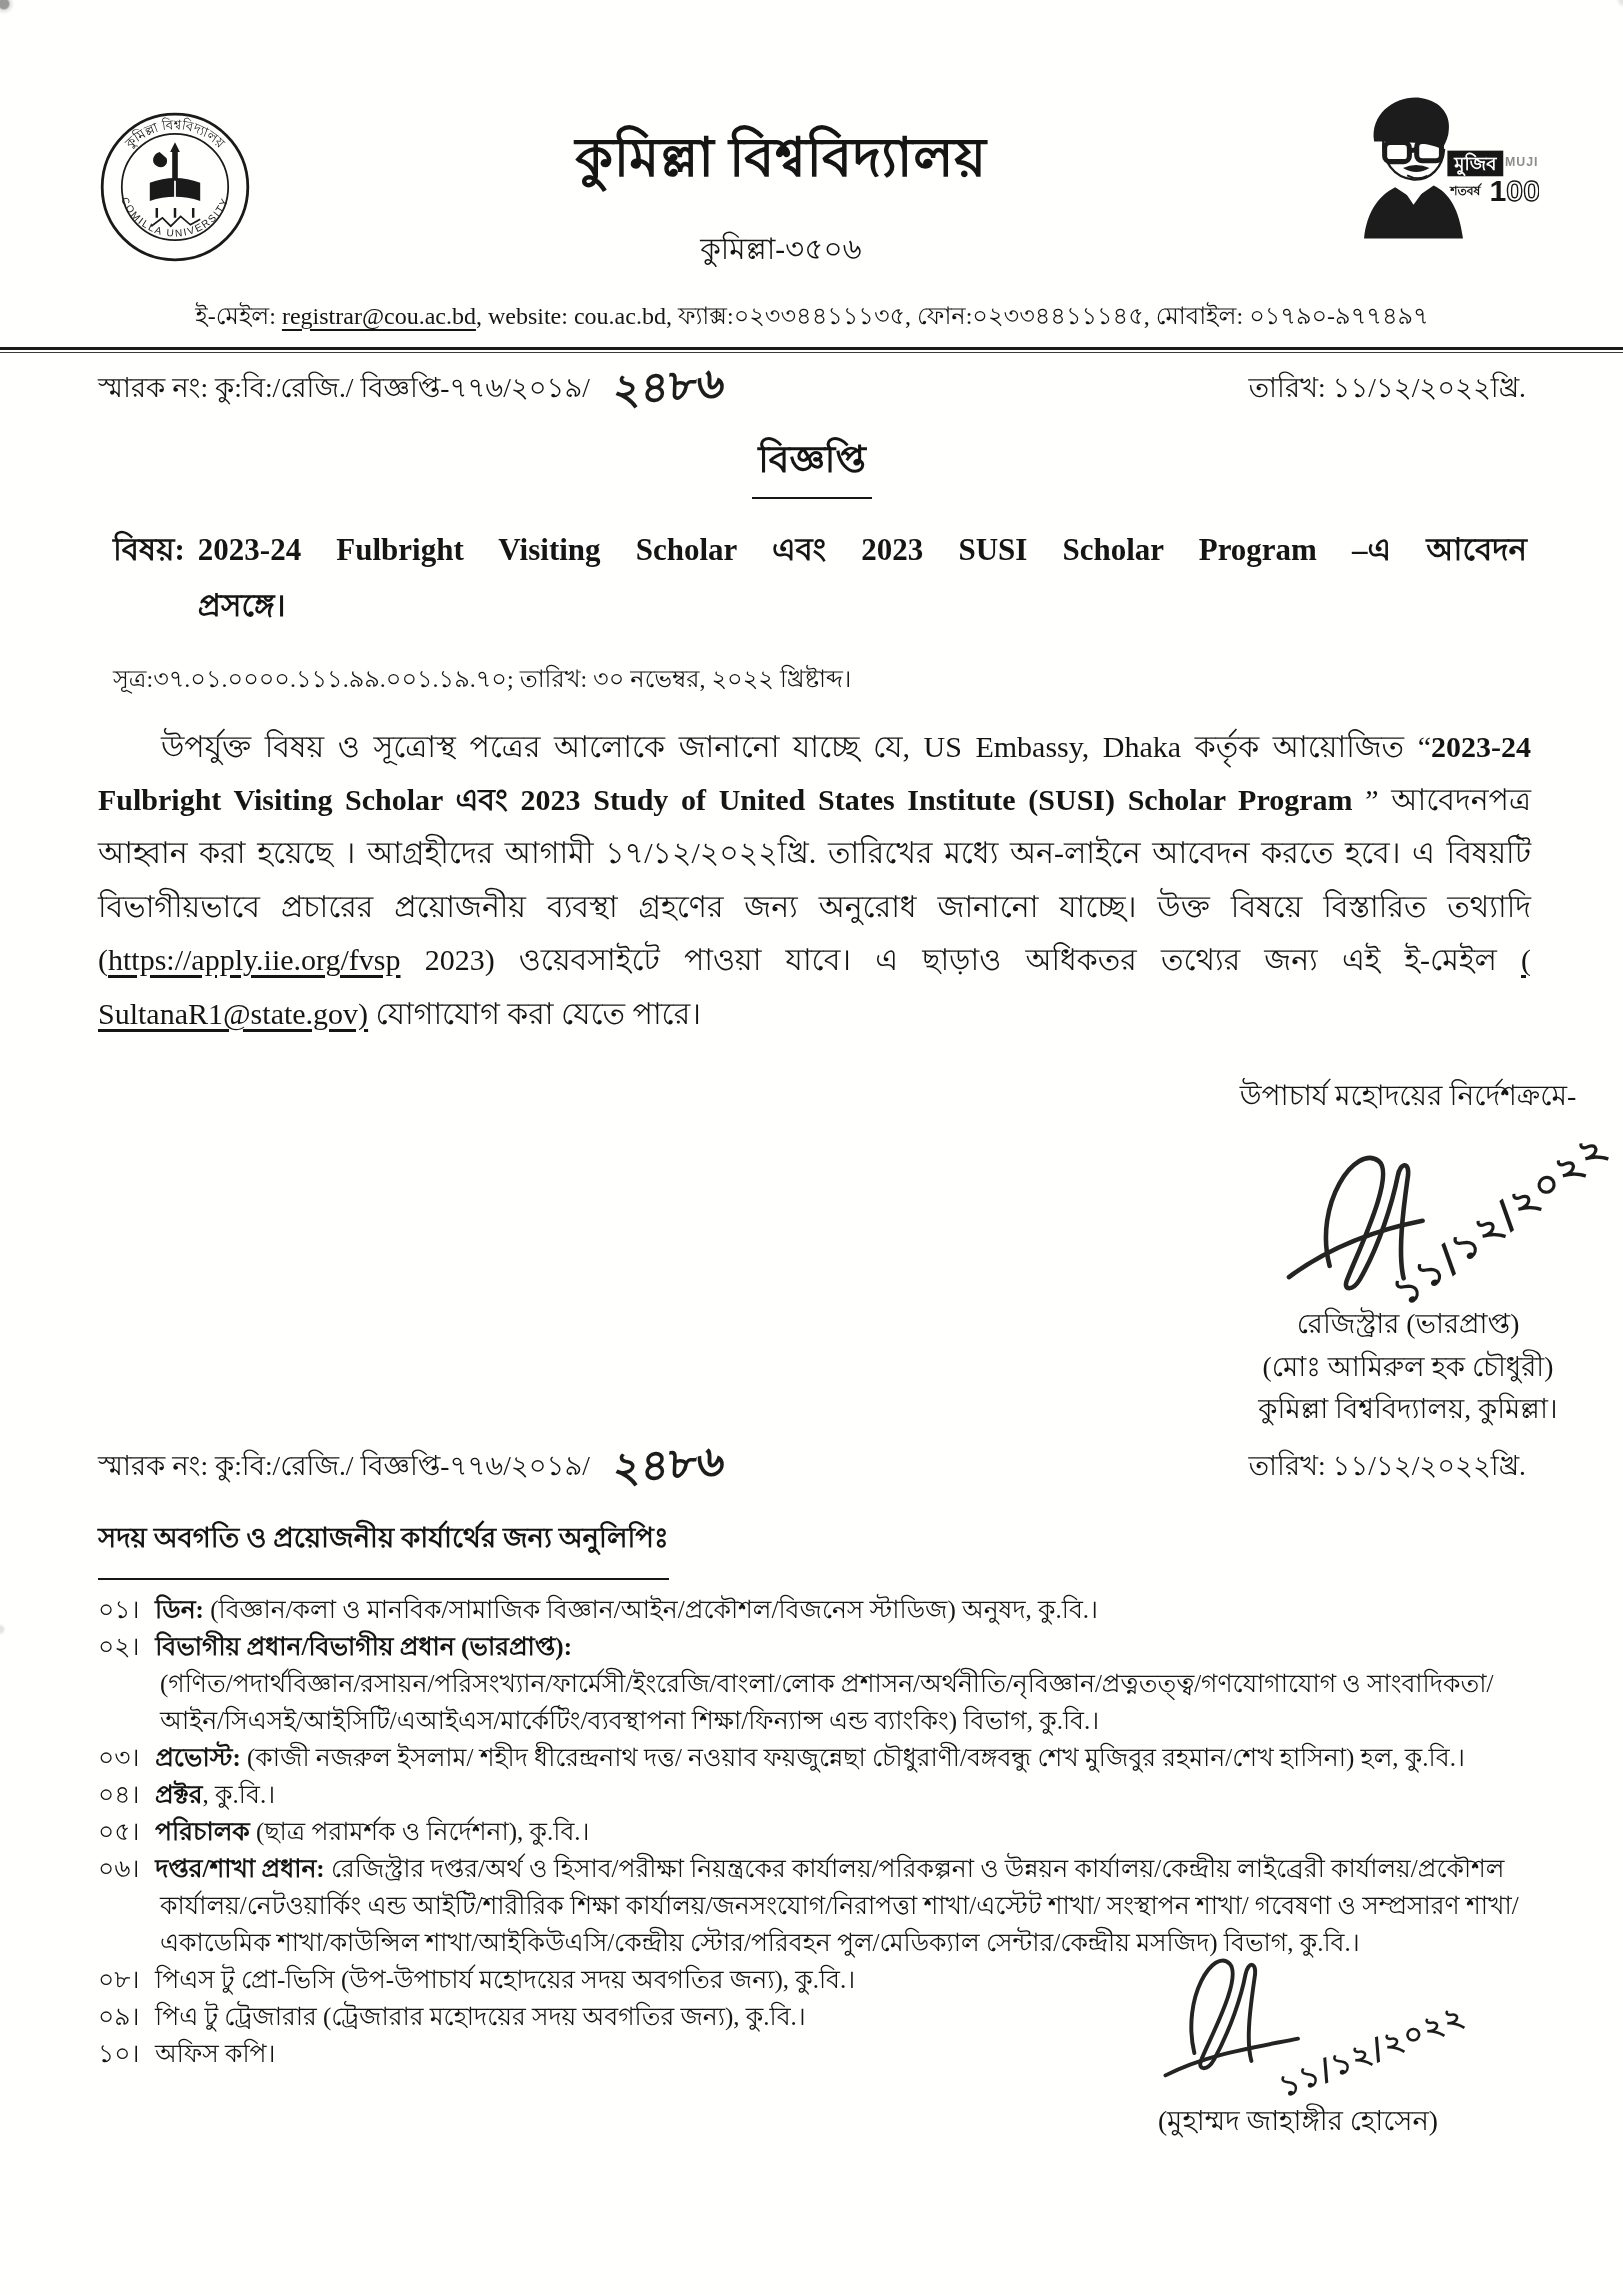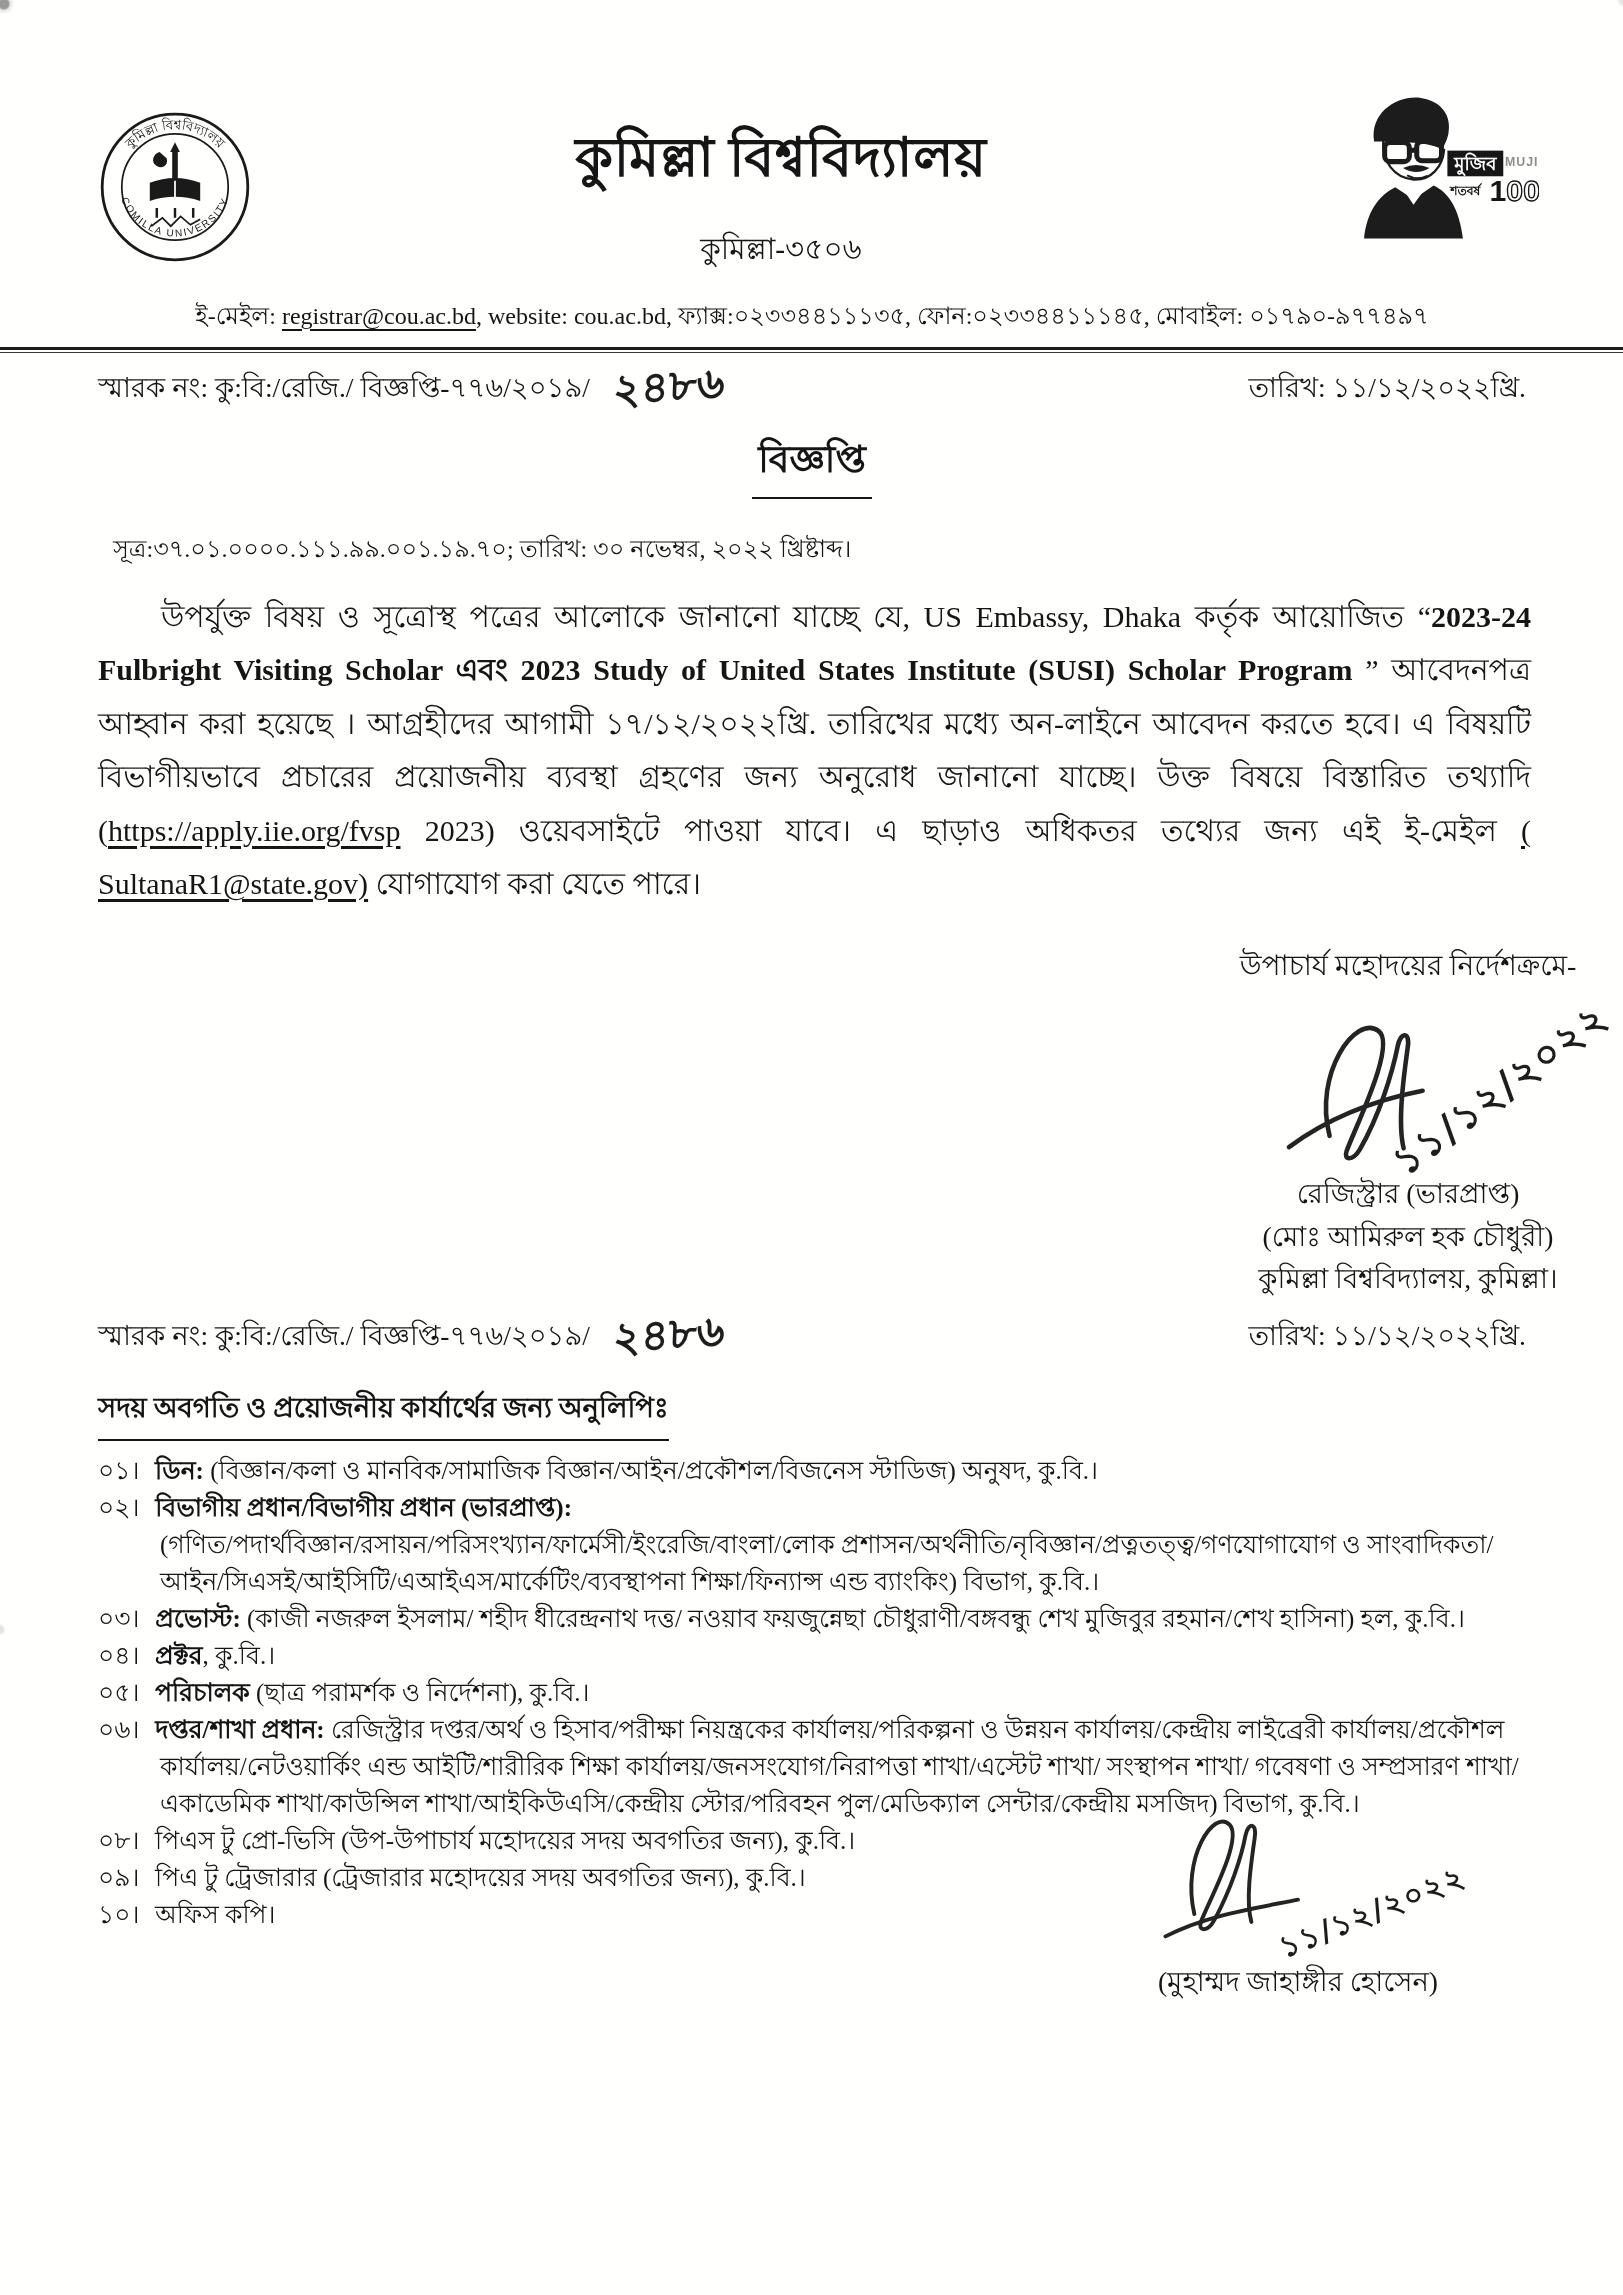--- a/index.html
+++ b/index.html
@@ -41,21 +41,21 @@
   .body-par .u{text-decoration:underline;text-underline-offset:5.2px;}
   .sig1-wrap{display:flex;justify-content:flex-end;margin-top:34px;}
   .sig-block{text-align:center;}
   .sig-instruction{font-size:28px;}
   .sig-area{position:relative;width:432px;height:178px;margin:3.9px auto 0;}
   .sig-area svg{position:absolute;}
   .sig-date{position:absolute;font-family:"DejaVu Sans",sans-serif;font-weight:600;color:#1d1d1d;white-space:nowrap;}
   .sig-date-1{right:-6.5px;top:63px;font-size:39px;transform:rotate(-37deg);letter-spacing:2.6px;}
   .sig-line{font-size:27.5px;line-height:1.55;}
   .copies-head{margin:26px 98px 0 98px;font-size:27.5px;font-weight:bold;}
-  .copies-head span{border-bottom:2px solid #161616;padding-bottom:6px;display:inline-block;}
+  .copies-head span{border-bottom:2px solid #161616;padding-bottom:15px;display:inline-block;}
   .copies{margin:10.5px 98px 0 98px;font-size:25px;}
   .copy-item{padding-left:62px;text-indent:-62px;margin-top:0;line-height:1.48;white-space:pre-wrap;}
   .copy-item .num{margin-right:15.7px;}
   .sig2-wrap{display:flex;justify-content:flex-end;padding-right:123px;margin-top:-137px;position:relative;}
   .sig-area2{position:relative;width:406px;height:165px;margin:0 auto;}
   .sig-date-2{right:29px;top:92px;font-size:30px;transform:rotate(-22deg);letter-spacing:2px;}
 </style>
 </head>
 <body>
 
@@ -124,20 +124,27 @@
       <span>স্মারক নং: কু:বি:/রেজি./ বিজ্ঞপ্তি-৭৭৬/২০১৯/</span>
       <span class="hand-num">২৪৮৬</span>
     </div>
     <div>তারিখ: ১১/১২/২০২২খ্রি.</div>
   </div>
 
   <div class="notice-title-wrap">
     <span class="notice-title">বিজ্ঞপ্তি</span>
   </div>
 
+  <div class="subject">
+    <span class="label">বিষয়:</span>
+    <span class="text">
+      <div class="l1">2023-24 Fulbright Visiting Scholar এবং 2023 SUSI Scholar Program –এ আবেদন</div>
+      <div class="l2">প্রসঙ্গে।</div>
+    </span>
+  </div>
 
   <div class="reference">সূত্র:৩৭.০১.০০০০.১১১.৯৯.০০১.১৯.৭০; তারিখ: ৩০ নভেম্বর, ২০২২ খ্রিষ্টাব্দ।</div>
 
   <div class="body-par"><span>উপর্যুক্ত বিষয় ও সূত্রোস্থ পত্রের আলোকে জানানো যাচ্ছে যে, US Embassy, Dhaka  কর্তৃক আয়োজিত “</span><span class="b">2023-24 Fulbright Visiting Scholar এবং 2023 Study of United States Institute (SUSI) Scholar Program </span><span>” আবেদনপত্র আহ্বান করা হয়েছে । আগ্রহীদের আগামী ১৭/১২/২০২২খ্রি. তারিখের মধ্যে অন-লাইনে আবেদন করতে হবে। এ বিষয়টি বিভাগীয়ভাবে প্রচারের প্রয়োজনীয় ব্যবস্থা গ্রহণের জন্য অনুরোধ জানানো যাচ্ছে। উক্ত বিষয়ে বিস্তারিত তথ্যাদি (</span><span class="u">https://apply.iie.org/fvsp</span><span> 2023) ওয়েবসাইটে পাওয়া যাবে। এ ছাড়াও অধিকতর তথ্যের জন্য এই ই-মেইল </span><span class="u">( SultanaR1@state.gov)</span><span> যোগাযোগ করা যেতে পারে।</span></div>
 
   <div class="sig1-wrap">
     <div class="sig-block">
       <div class="sig-instruction">উপাচার্য মহোদয়ের নির্দেশক্রমে-</div>
       <div class="sig-area">
         <svg width="262" height="177" viewBox="0 0 400 270" style="left:59px;top:0;">

